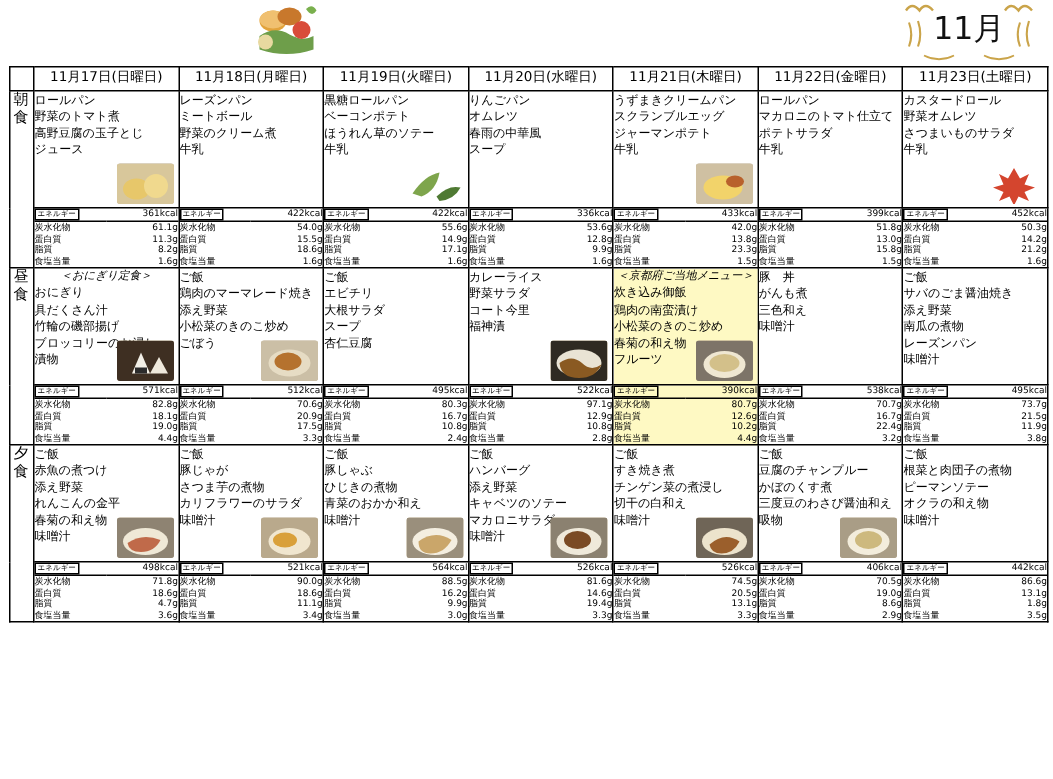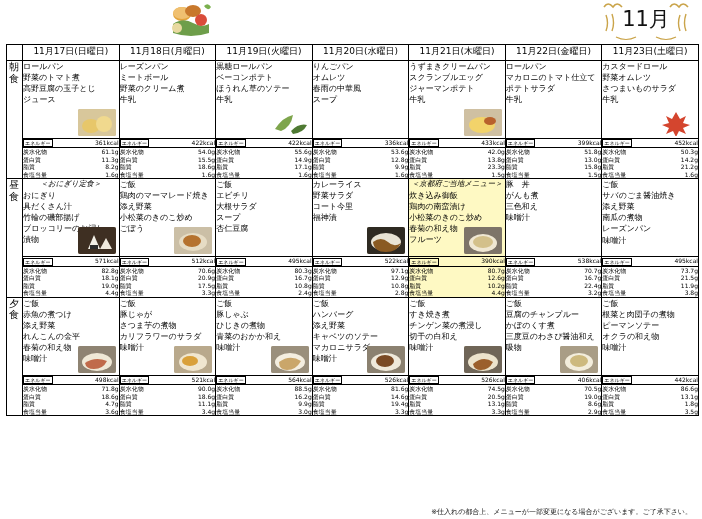--- a/index.html
+++ b/index.html
@@ -1077,14 +1077,13 @@
                   <td>食塩当量</td>
                   <td class="v">3.5g</td>
                 </tr>
         </tbody>
             </table>
       </td>
     </tr>
   </tbody>
     </table>
 
-  <div class="footnote">※仕入れの都合上、メニューが一部変更になる場合がございます。ご了承下さい。</div>
 </div>
 
 </body></html>

